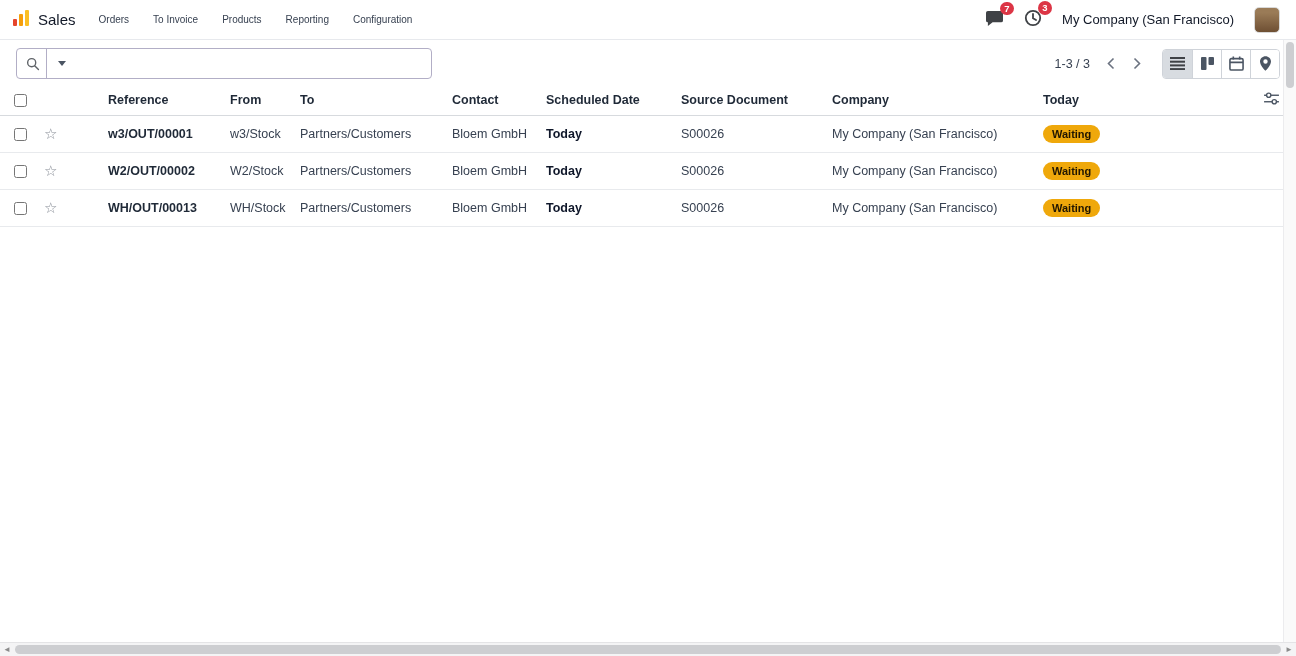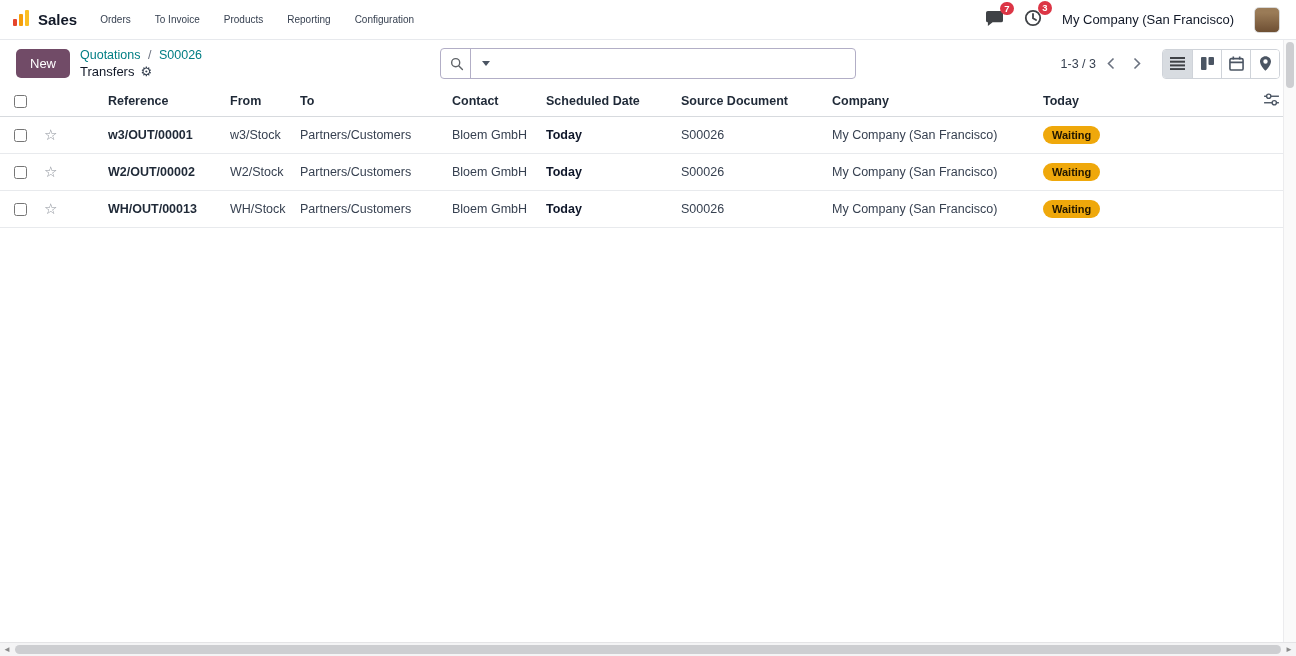--- a/index.html
+++ b/index.html
@@ -3,21 +3,21 @@
 <meta charset="utf-8">
 <style>
   *{box-sizing:border-box;margin:0;padding:0}
   html,body{width:1296px;height:656px;overflow:hidden}
   body{font-family:"Liberation Sans",sans-serif;font-size:13px;color:#374151;background:#fff;position:relative}
 
   
   .navbar{height:40px;display:flex;justify-content:space-between;align-items:center;padding:0 12px;border-bottom:1px solid #e7e9ed;background:#fff}
   .nav-left{display:flex;align-items:center;gap:22px}
   .brand{display:flex;align-items:center;gap:8px;cursor:pointer}
-  .app-name{font-weight:700;font-size:15px;color:#111827}
+  .app-name{font-weight:400;font-size:15px;color:#111827}
   .menu-item{color:#374151;cursor:pointer;padding:4px 1px;font-size:10px}
   .nav-right{display:flex;align-items:center;gap:20px;padding-right:4px}
   .icon-wrap{position:relative;display:inline-flex;cursor:pointer}
   .badge-dot{position:absolute;top:-8px;right:-10px;background:#DC3545;color:#fff;font-size:9.5px;font-weight:700;border-radius:8px;padding:2px 4.5px;line-height:1}
   .company-name{font-size:13px;color:#111827;cursor:pointer}
   .avatar{width:26px;height:26px;border-radius:5px;background:linear-gradient(180deg,#9a7b57 20%,#6e4f33);display:inline-block;cursor:pointer;border:1px solid #d8d8d8}
 
   
   .control-panel{display:flex;align-items:center;padding:8px 16px 6px 16px;gap:12px}
   .cp-left{flex:1;display:flex;align-items:center;gap:10px;min-width:0}
@@ -31,21 +31,21 @@
 
   .cp-center{width:416px;flex:none}
   .searchbar{display:flex;align-items:center;border:1px solid #b2aec6;border-radius:4px;height:31px;background:#fff;overflow:hidden}
   .searchbar .mag{margin:0 6px 0 9px;display:inline-flex}
   .searchbar input{flex:1;border:none;outline:none;font-size:13px;color:#374151;height:100%;font-family:inherit;min-width:0}
   .searchbar input::placeholder{color:#9aa0a6}
   .search-toggle{width:30px;height:100%;border-left:1px solid #b2aec6;display:flex;align-items:center;justify-content:center;cursor:pointer;background:#fff}
   .caret-down{width:0;height:0;border-left:4px solid transparent;border-right:4px solid transparent;border-top:5px solid #4b5563}
 
   .cp-right{flex:1;display:flex;align-items:center;justify-content:flex-end;gap:4px}
-  .pager-text{font-size:12.5px;color:#374151;}
+  .pager-text{font-size:12.5px;color:#374151;margin-right:6px}
   .pager-btn{background:none;border:none;cursor:pointer;padding:2px 7px;display:inline-flex;align-items:center}
   .view-switcher{display:flex;border:1px solid #cfd3d9;border-radius:4px;overflow:hidden;margin-left:10px}
   .vs-btn{width:29px;height:28px;display:flex;align-items:center;justify-content:center;background:#fff;border:none;border-left:1px solid #cfd3d9;cursor:pointer}
   .vs-btn:first-child{border-left:none}
   .vs-btn.active{background:#d8dce1}
 
   
   table{width:100%;border-collapse:collapse;table-layout:fixed}
   thead th{font-size:12.5px;font-weight:700;color:#1f2937;text-align:left;padding:7px 8px;border-bottom:1px solid #d7dade;white-space:nowrap;overflow:hidden}
   tbody td{font-size:12.5px;color:#374151;padding:9px 8px;border-bottom:1px solid #e8eaed;white-space:nowrap;overflow:hidden}
@@ -104,34 +104,20 @@
         </svg>
       </span>
       <span class="badge-dot">3</span>
     </span>
     <span class="company-name">My Company (San Francisco)</span>
     <span class="avatar"></span>
   </div>
 </nav>
 
 <div class="control-panel">
-  <div class="cp-left">
-    <button class="new-btn">New</button>
-    <div class="breadcrumbs">
-      <div class="bc-top">
-        <a>Quotations</a>
-        <span class="bc-sep">/</span>
-        <a>S00026</a>
-      </div>
-      <div class="bc-bottom">
-        <span>Transfers</span>
-        <span class="gear">⚙</span>
-      </div>
-    </div>
-  </div>
 
   <div class="cp-center">
     <div class="searchbar">
       <span class="mag">
         <svg width="14" height="14" viewBox="0 0 16 16">
           <circle cx="6.5" cy="6.5" r="4.6" fill="none" stroke="#5f6368" stroke-width="1.6"></circle>
           <line x1="10.2" y1="10.2" x2="14.2" y2="14.2" stroke="#5f6368" stroke-width="1.6" stroke-linecap="round"></line>
         </svg>
       </span>
       <span class="search-toggle">

